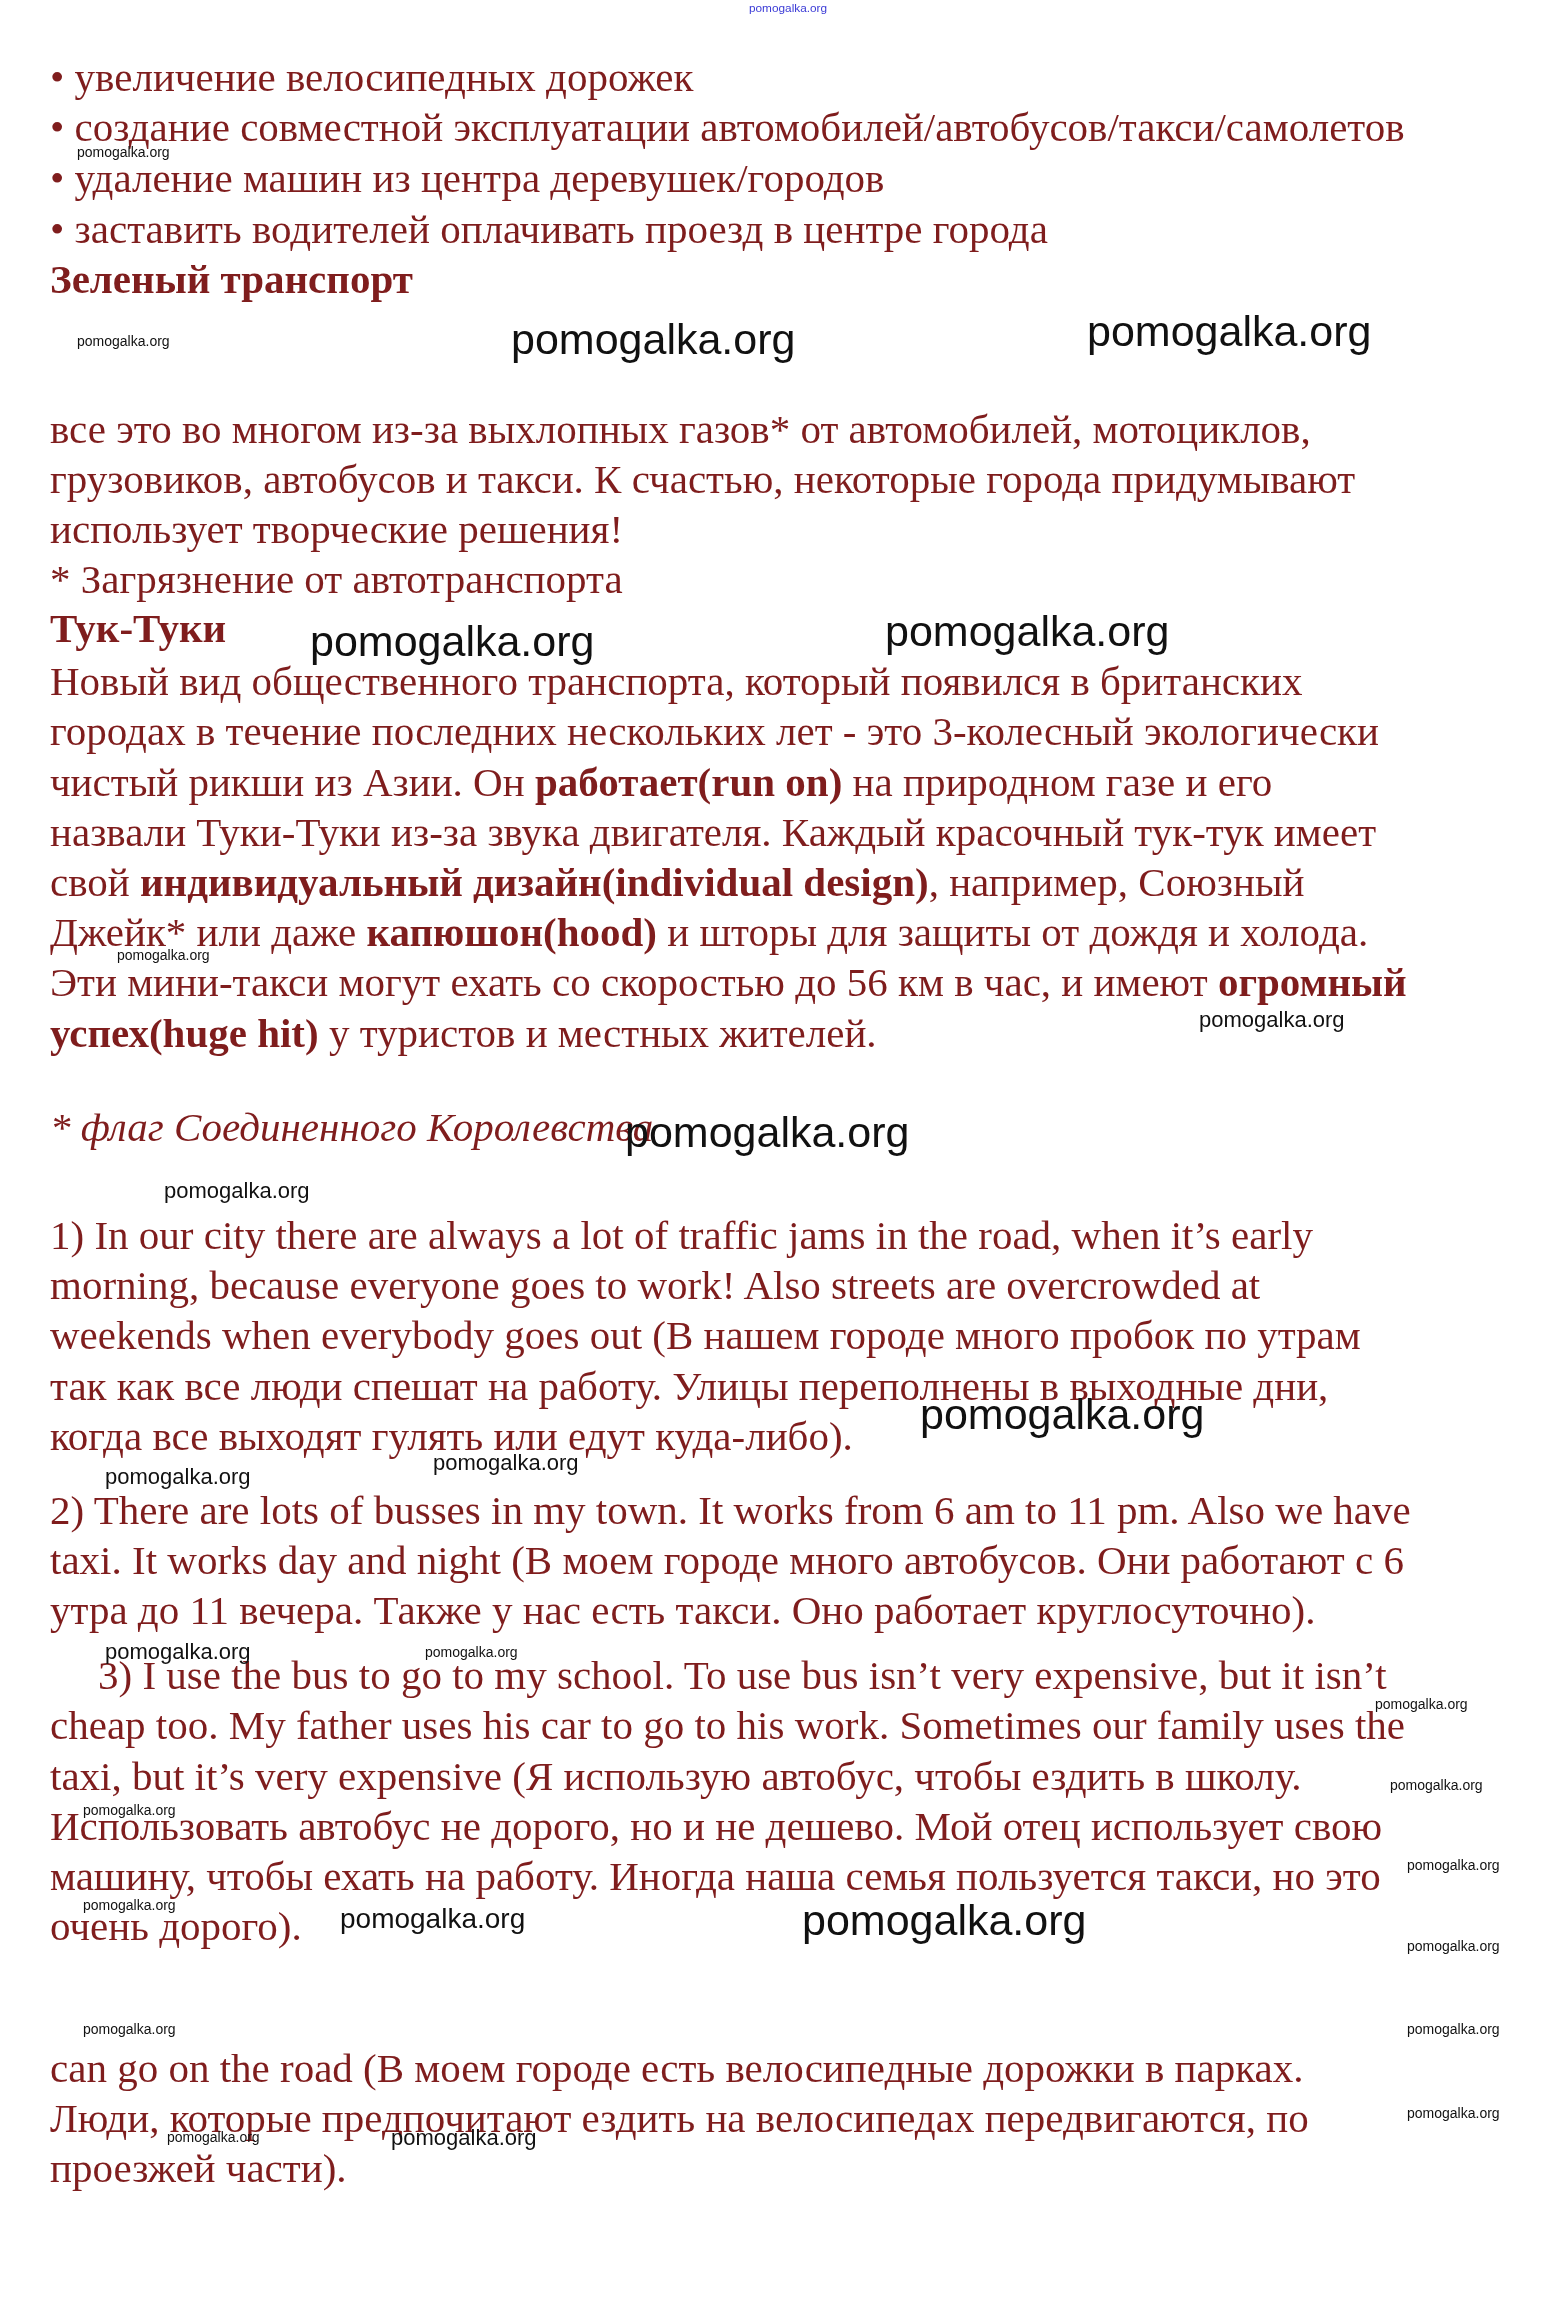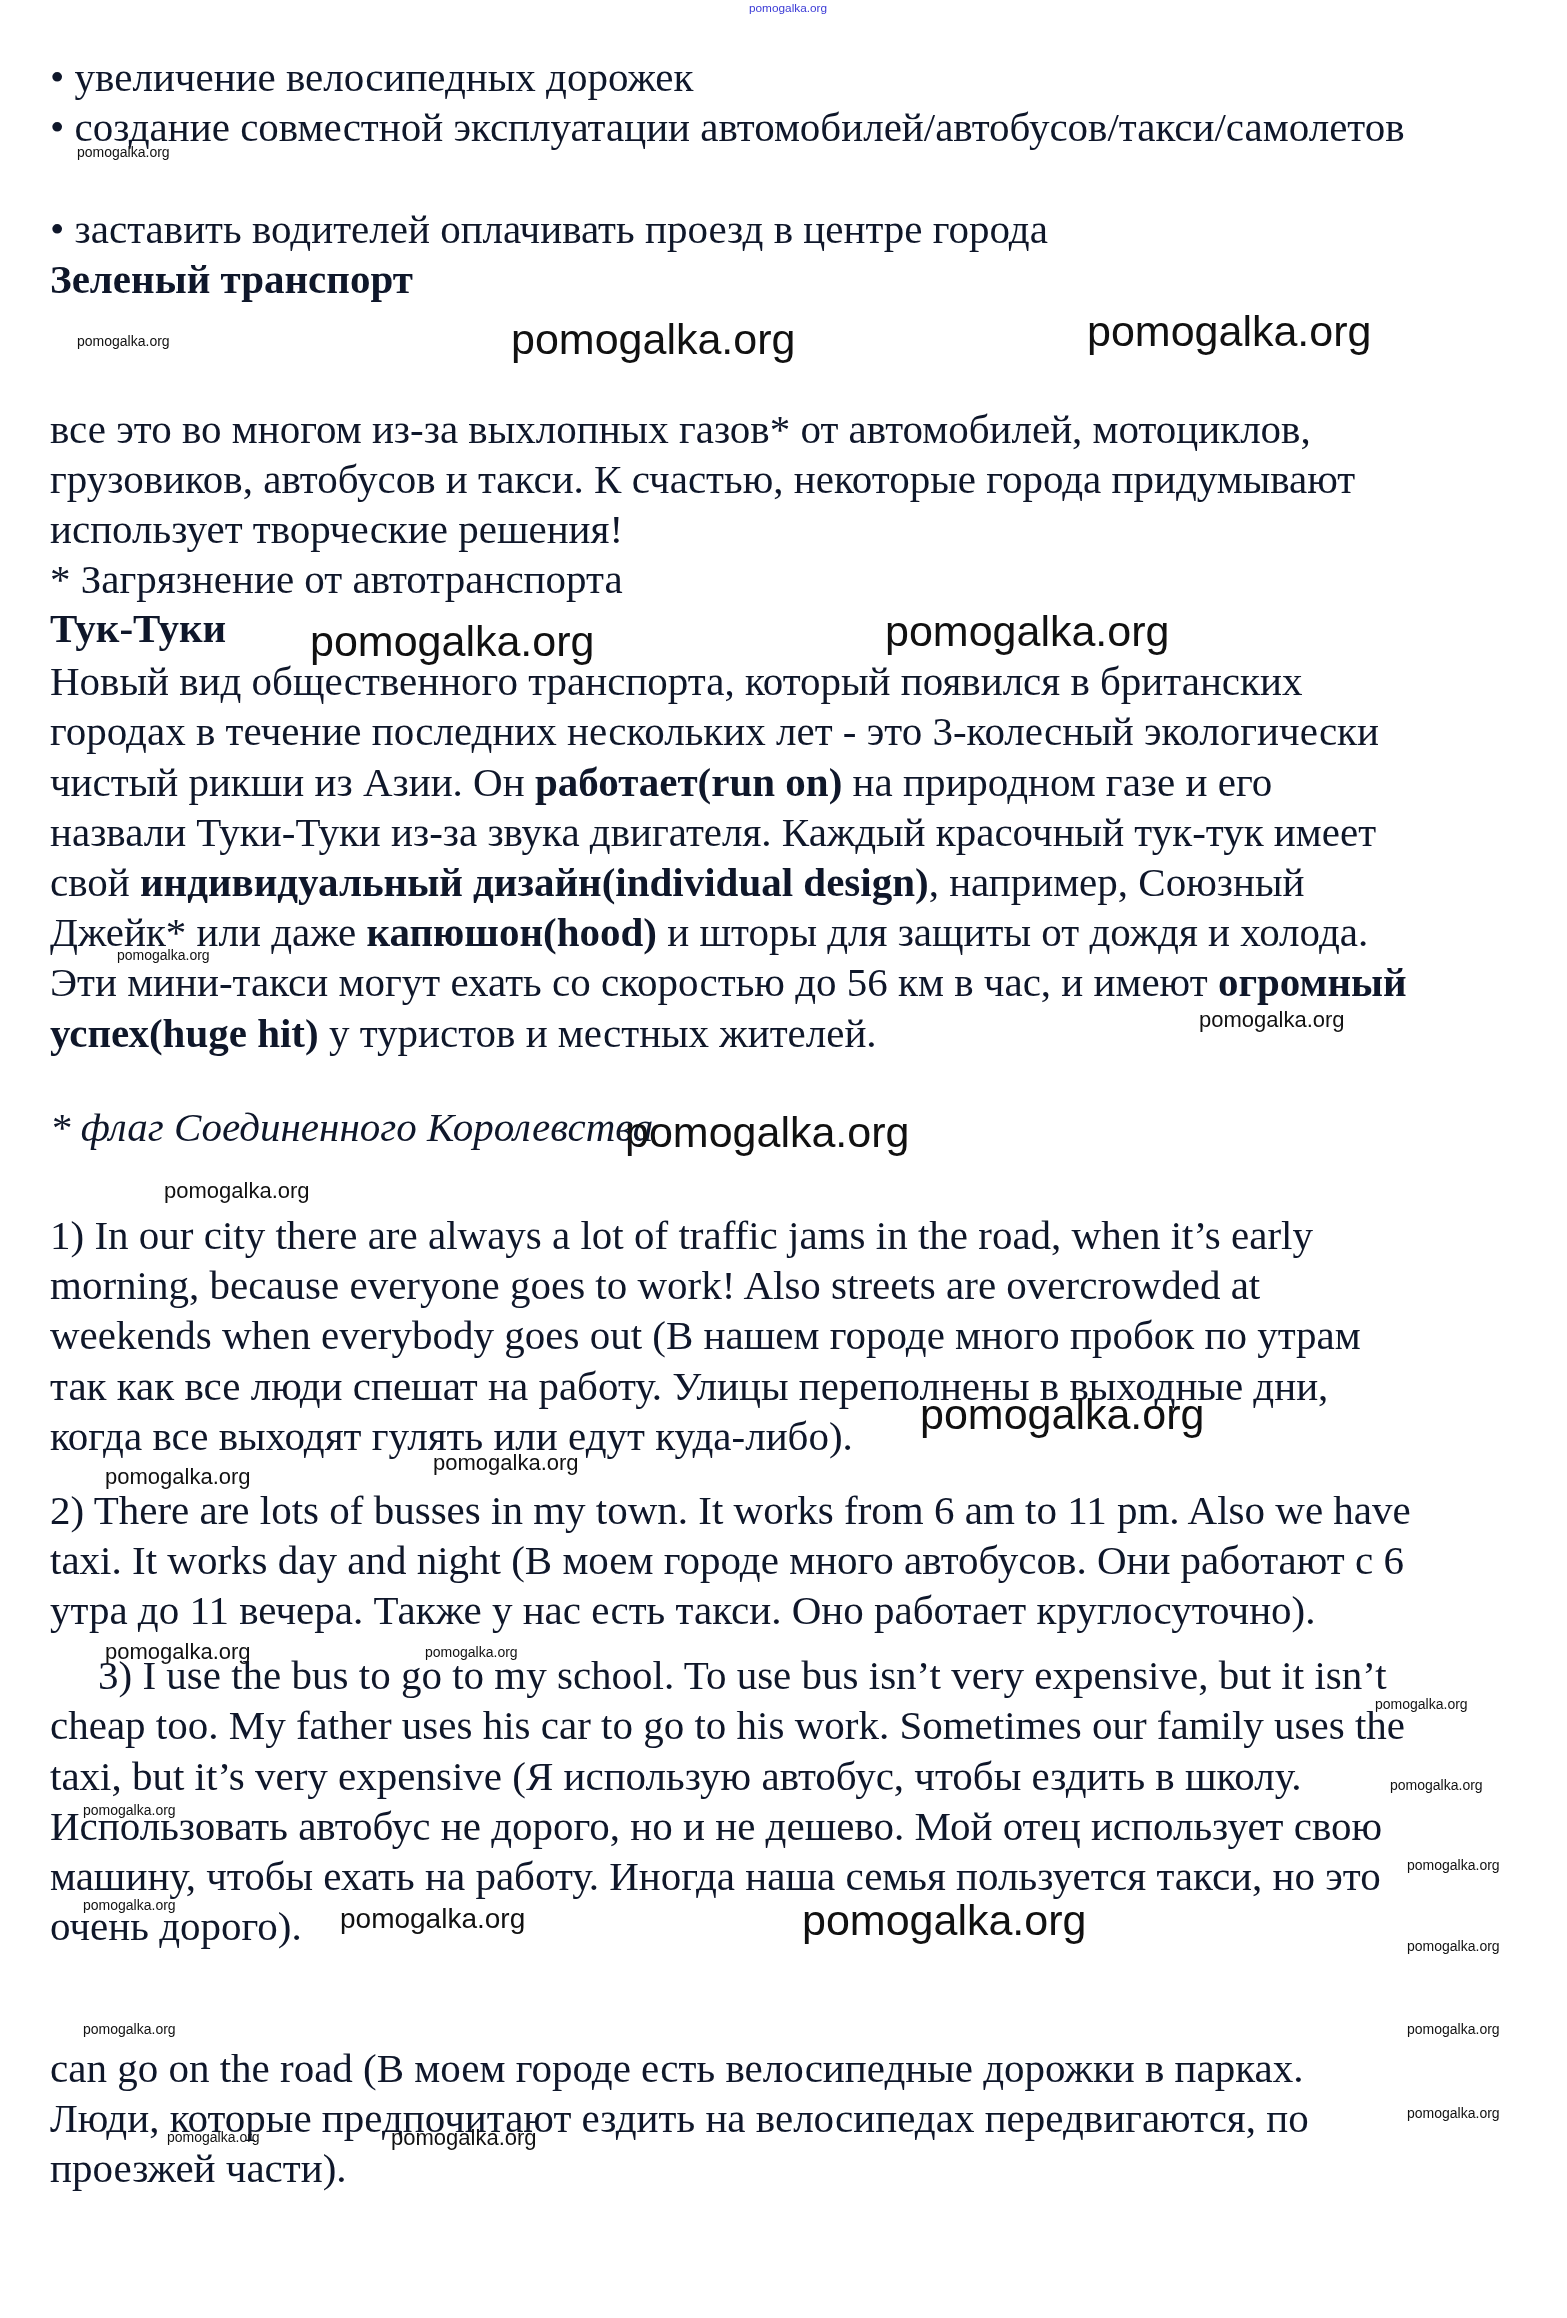--- a/index.html
+++ b/index.html
@@ -1,21 +1,21 @@
 <!DOCTYPE html>
 <html style="font-size:11.8px"><head>
 <meta charset="utf-8">
 <style>
   html, body { margin: 0; padding: 0; background: #ffffff; }
   body { width: 1568px; height: 2319px; position: relative; overflow: hidden; }
   .page { position: absolute; left: 0; top: 0; width: 1568px; height: 1906px; background: #fff; }
   .line {
     position: absolute; left: 50px; white-space: nowrap;
     font-family: "Liberation Serif", "DejaVu Serif", serif;
-    font-size: 41px; line-height: 49px; color: #0f172a;
+    font-size: 41px; line-height: 49px; color: #7f1d1d;
   }
   .line b { font-weight: bold; }
   .heading { font-weight: bold; }
   .wm {
     position: absolute; white-space: nowrap;
     font-family: "Liberation Sans", "DejaVu Sans", sans-serif;
     color: #111; line-height: 1;
   }
   .wm.xs { font-size: 14px; }
   .wm.sm { font-size: 22px; }
@@ -25,20 +25,21 @@
 </style>
 </head>
 <body>
 
 <div class="page">
 
   <div class="wm top" style="left:749px; top:3px;">pomogalka.org</div>
 
   <div class="line" style="top:53px;">• увеличение велосипедных дорожек</div>
   <div class="line" style="top:103px;">• создание совместной эксплуатации автомобилей/автобусов/такси/самолетов</div>
+  <div class="line" style="top:154px;">• удаление машин из центра деревушек/городов</div>
   <div class="line" style="top:205px;">• заставить водителей оплачивать проезд в центре города</div>
 
   <div class="line heading" style="top:255px;">Зеленый транспорт</div>
 
   <div class="line" style="top:405px;">все это во многом из-за выхлопных газов* от автомобилей, мотоциклов,</div>
   <div class="line" style="top:455px;">грузовиков, автобусов и такси. К счастью, некоторые города придумывают</div>
   <div class="line" style="top:505px;">использует творческие решения!</div>
   <div class="line" style="top:555px;">* Загрязнение от автотранспорта</div>
 
   <div class="line heading" style="top:604px;">Тук-Туки</div>

